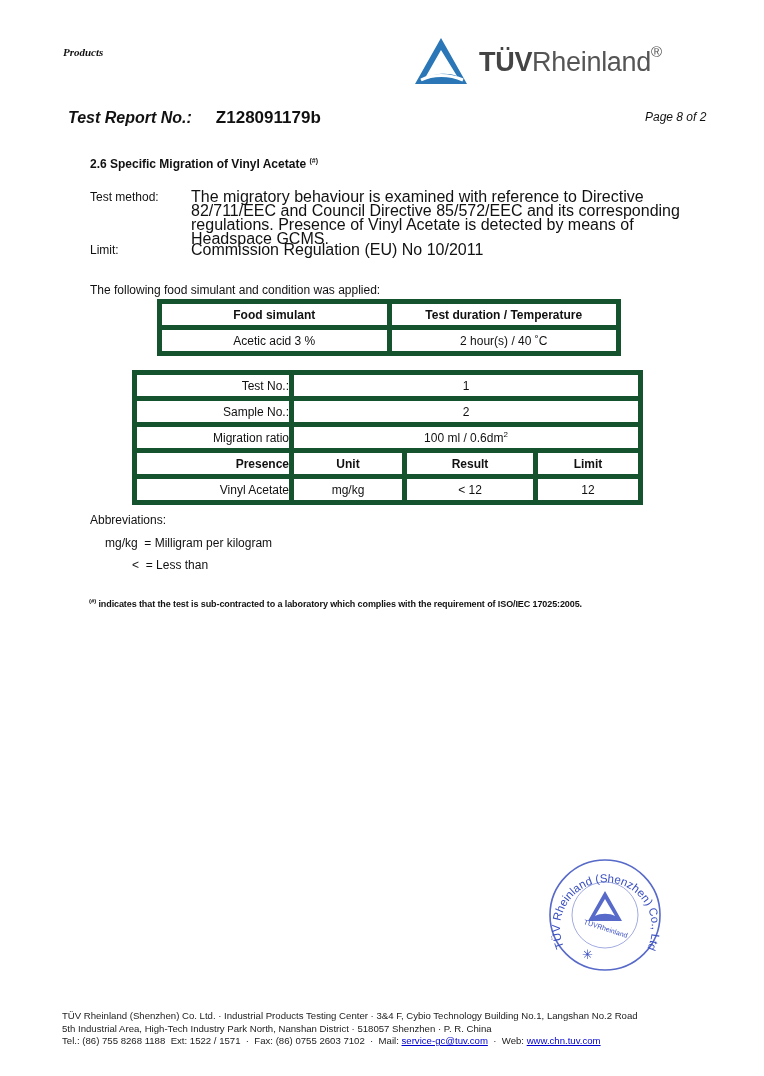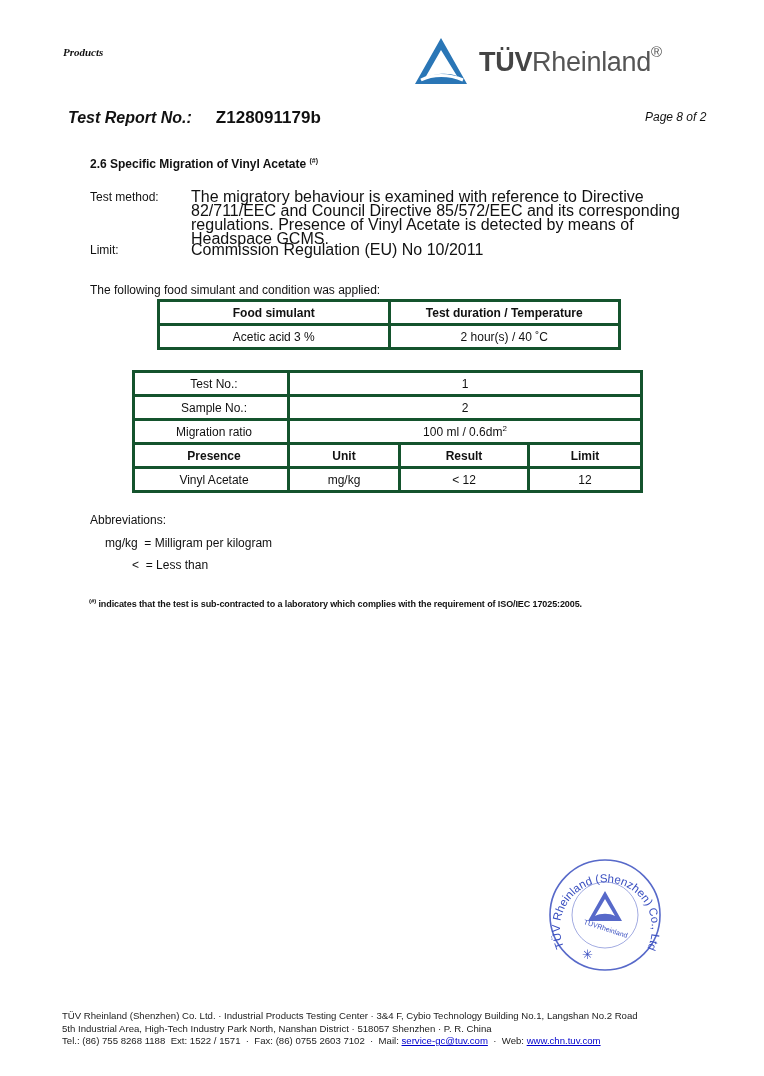--- a/index.html
+++ b/index.html
@@ -22,27 +22,27 @@
     .section-title sup { font-size: 7px; }
     .lbl { font-size: 12px; }
     .txt { font-size: 16px; line-height: 14px; }
     .tm-label { left: 90px; top: 190px; }
     .tm-text { left: 191px; top: 190px; width: 500px; }
     .lim-label { left: 90px; top: 243px; }
     .lim-text { left: 191px; top: 243px; }
     .intro { left: 90px; top: 283px; font-size: 12px; }
 
     table { border-collapse: collapse; position: absolute; font-size: 12px; }
-    td { border: 3px solid #14532d; padding: 0; height: 21px; }
+    td { border: 5px solid #14532d; padding: 0; height: 21px; }
     .t1 { left: 157px; top: 299px; width: 464px; }
     .t1 td { text-align: center; }
     .t1 .h { font-weight: bold; }
     .t2 { left: 132px; top: 370px; width: 511px; }
     .t2 td { height: 21px; }
-    .t2 .l { padding-left: 6px; text-align: center; margin-top: 38px; }
+    .t2 .l { padding-left: 6px; text-align: right; margin-top: 38px; }
     .t2 .c { text-align: center; }
     .t2 .b { font-weight: bold; }
     .t2 sup { font-size: 8px; }
 
     .abbr-title { left: 90px; top: 513px; font-size: 12px; }
     .abbr1 { left: 105px; top: 536px; font-size: 12px; }
     .abbr2 { left: 132px; top: 558px; font-size: 12px; }
     .abbr .k { display: inline-block; }
     .note { left: 89px; top: 598px; font-size: 9px; font-weight: bold; letter-spacing: -0.1px; }
     .note sup { font-size: 6px; }

